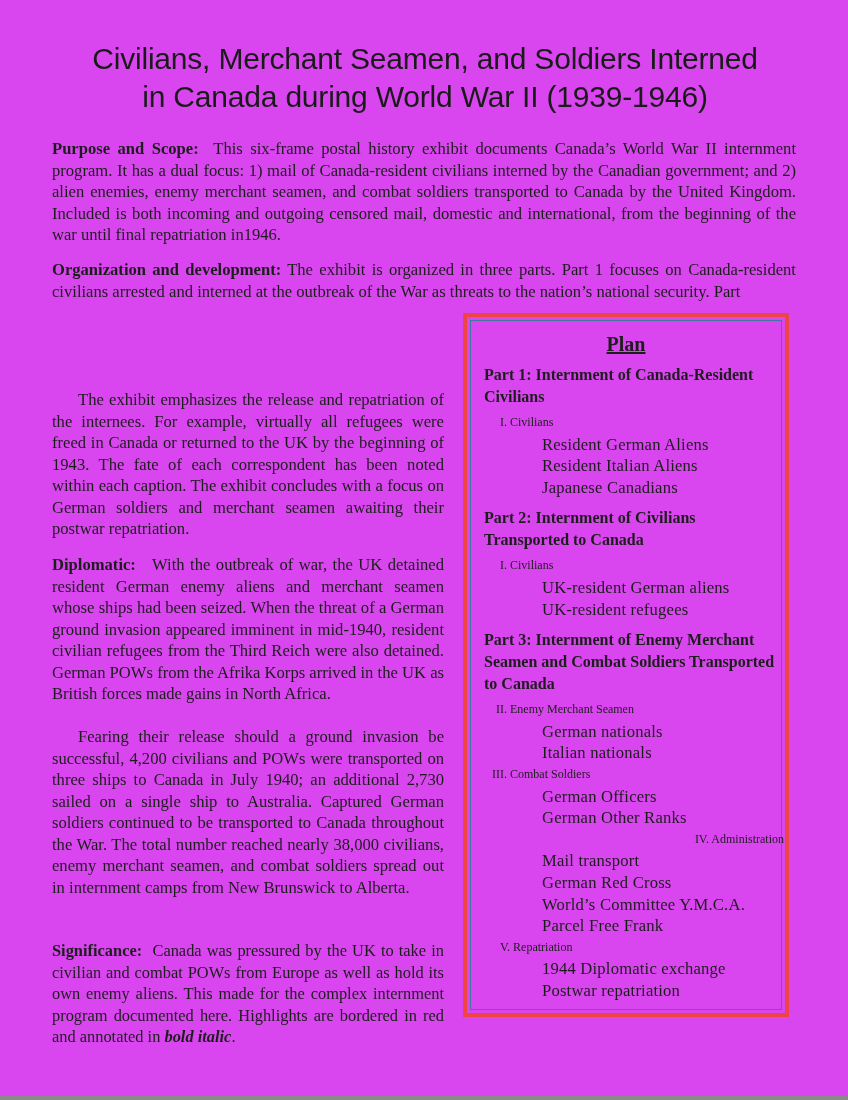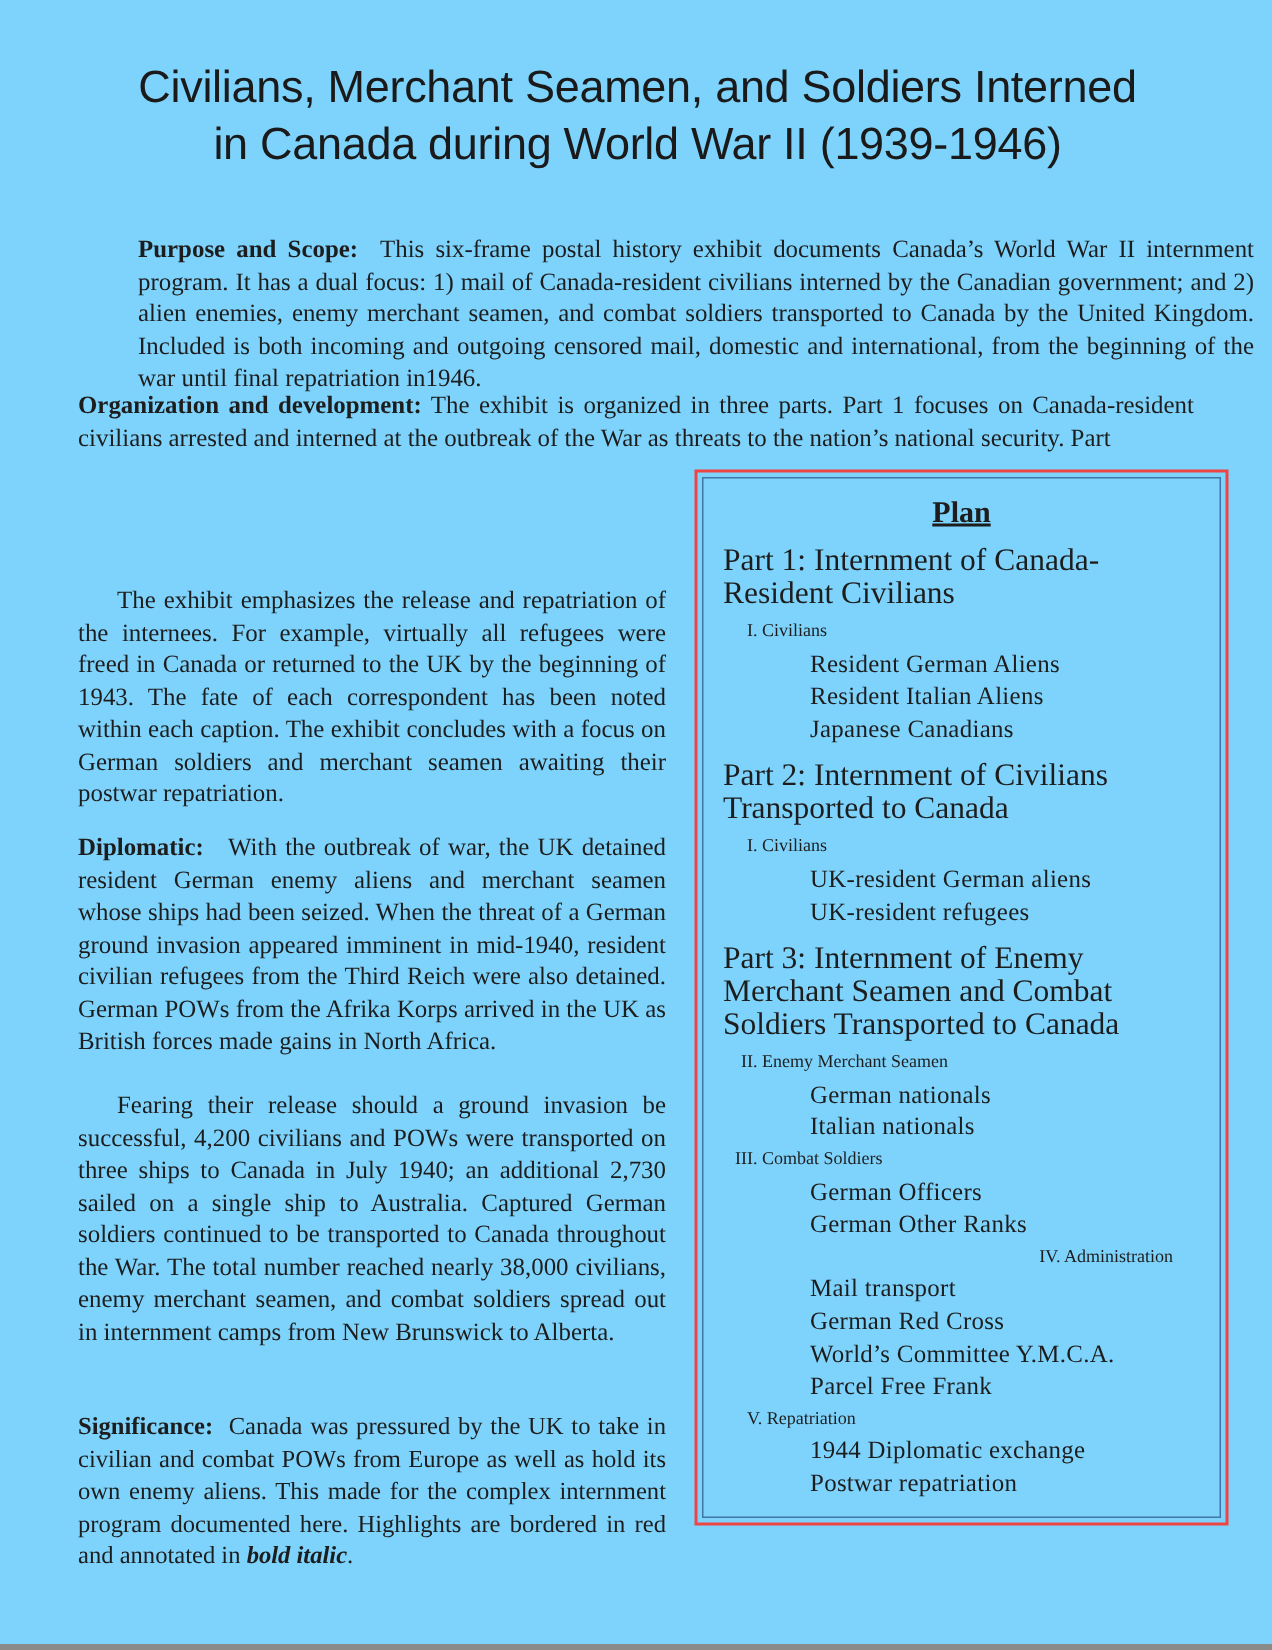--- a/index.html
+++ b/index.html
@@ -3,67 +3,67 @@
 <meta charset="utf-8">
 <style>
   html, body { margin: 0; padding: 0; }
   body {
     width: 848px; height: 1100px; overflow: hidden;
     background: #f6f6f4;
     position: relative;
     font-family: "Liberation Serif", "DejaVu Serif", serif;
     color: #1d1d1d;
   }
-  .page { position: absolute; left: 0; top: 0; width: 848px; height: 1096px; background: #7dd3fc; }
+  .page { position: absolute; left: 0; top: 0; width: 848px; height: 1096px; background: #d946ef; }
   .bottom-edge { position: absolute; left: 0; top: 1096px; width: 848px; height: 4px; background: #8a8a88; }
   h1.title {
     position: absolute; left: 40px; top: 40px; width: 770px; margin: 0;
     font-family: "Liberation Sans", "DejaVu Sans", sans-serif;
     font-weight: normal; font-size: 30px; line-height: 38px;
     text-align: center; color: #1a1a1a; letter-spacing: -0.2px;
   }
   .para {
     position: absolute; margin: 0;
     font-size: 16.6px; line-height: 21.5px; text-align: justify;
   }
   .para b { font-weight: bold; }
   .full { left: 52px; width: 744px; }
   .col { left: 52px; width: 392px; }
   .indent { text-indent: 26px; }
   .sig { font-family: "Liberation Serif", serif; font-size: 16.4px; }
 
   .plan-outer {
-    position: absolute; left: 463px; top: 313px; width: 356px; height: 704px;
-    border: 2px solid #ef4444; box-sizing: border-box;
+    position: absolute; left: 463px; top: 313px; width: 326px; height: 704px;
+    border: 4px solid #ef4444; box-sizing: border-box;
   }
   .plan-inner {
     position: absolute; left: 3px; top: 3px; right: 3px; bottom: 3px;
     border: 1.5px solid #3f77a2;
   }
   .plan-title {
     position: absolute; left: 0; right: 0; top: 12px; text-align: center;
     font-weight: bold; font-size: 20px; text-decoration: underline;
   }
   .plan-body { position: absolute; left: 13px; top: 43px; width: 300px; }
-  .part { font-weight: normal; font-size: 21px; line-height: 22px; margin-top: 9px; }
+  .part { font-weight: bold; font-size: 16px; line-height: 22px; margin-top: 9px; }
   .part:first-child { margin-top: 0; }
   .roman { font-size: 12px; line-height: 21.6px; margin-top: 4px; }
   .item { font-size: 16.6px; line-height: 21.6px; padding-left: 58px; letter-spacing: 0.2px; }
 </style>
 </head>
 <body>
 
 <div class="page">
 
   <h1 class="title">
     <span>Civilians, Merchant Seamen, and Soldiers Interned</span><br>
     <span>in Canada during World War II (1939-1946)</span>
   </h1>
 
-  <p class="para full" style="top:155px;margin-left:40px;">
+  <p class="para full" style="top:138px;">
     <b>Purpose and Scope:</b>&nbsp;
     <span>This six-frame postal history exhibit documents Canada’s World War II internment program. It has a dual focus: 1) mail of Canada-resident civilians interned by the Canadian government; and 2) alien enemies, enemy merchant seamen, and combat soldiers transported to Canada by the United Kingdom. Included is both incoming and outgoing censored mail, domestic and international, from the beginning of the war until final repatriation in1946.</span>
   </p>
 
   <p class="para full" style="top:259px;">
     <b>Organization and development:</b>
     <span>The exhibit is organized in three parts. Part 1 focuses on Canada-resident civilians arrested and interned at the outbreak of the War as threats to the nation’s national security. Part</span>
   </p>
 
 

